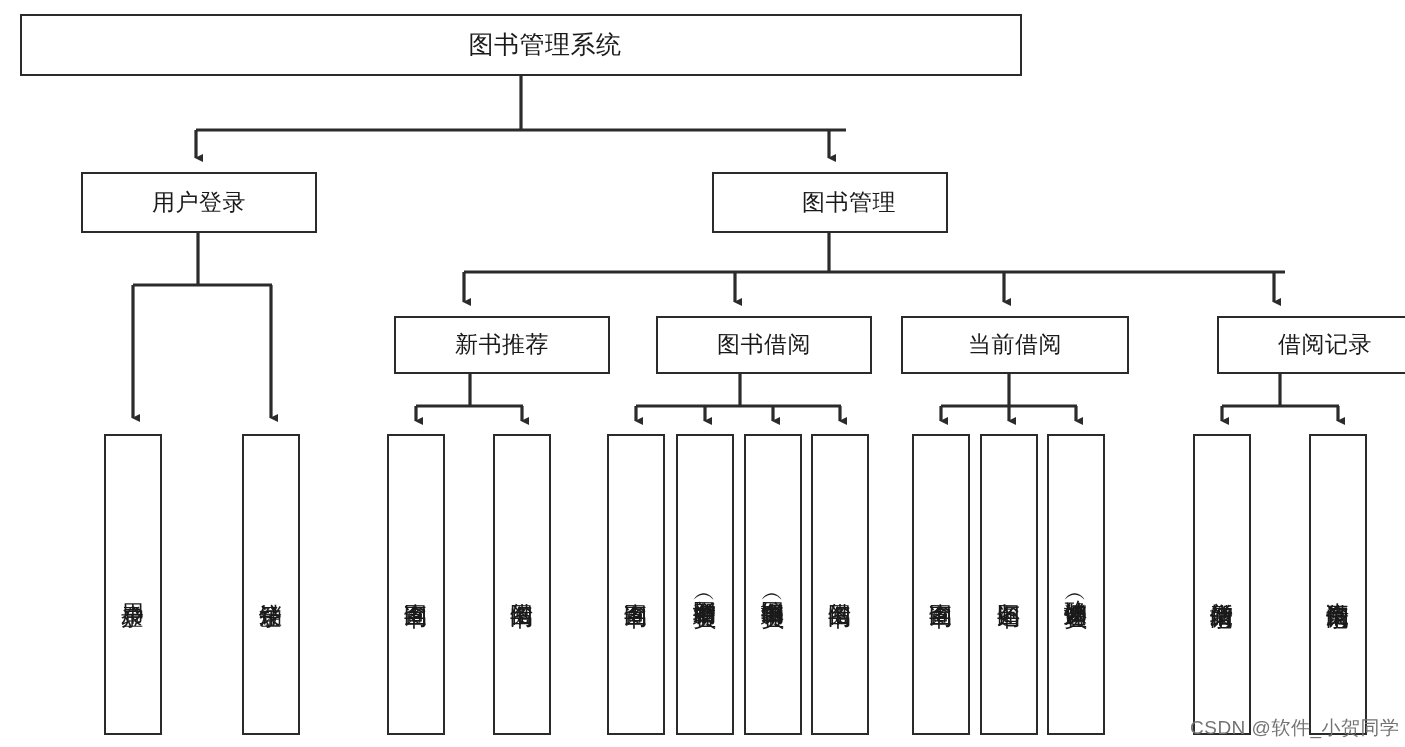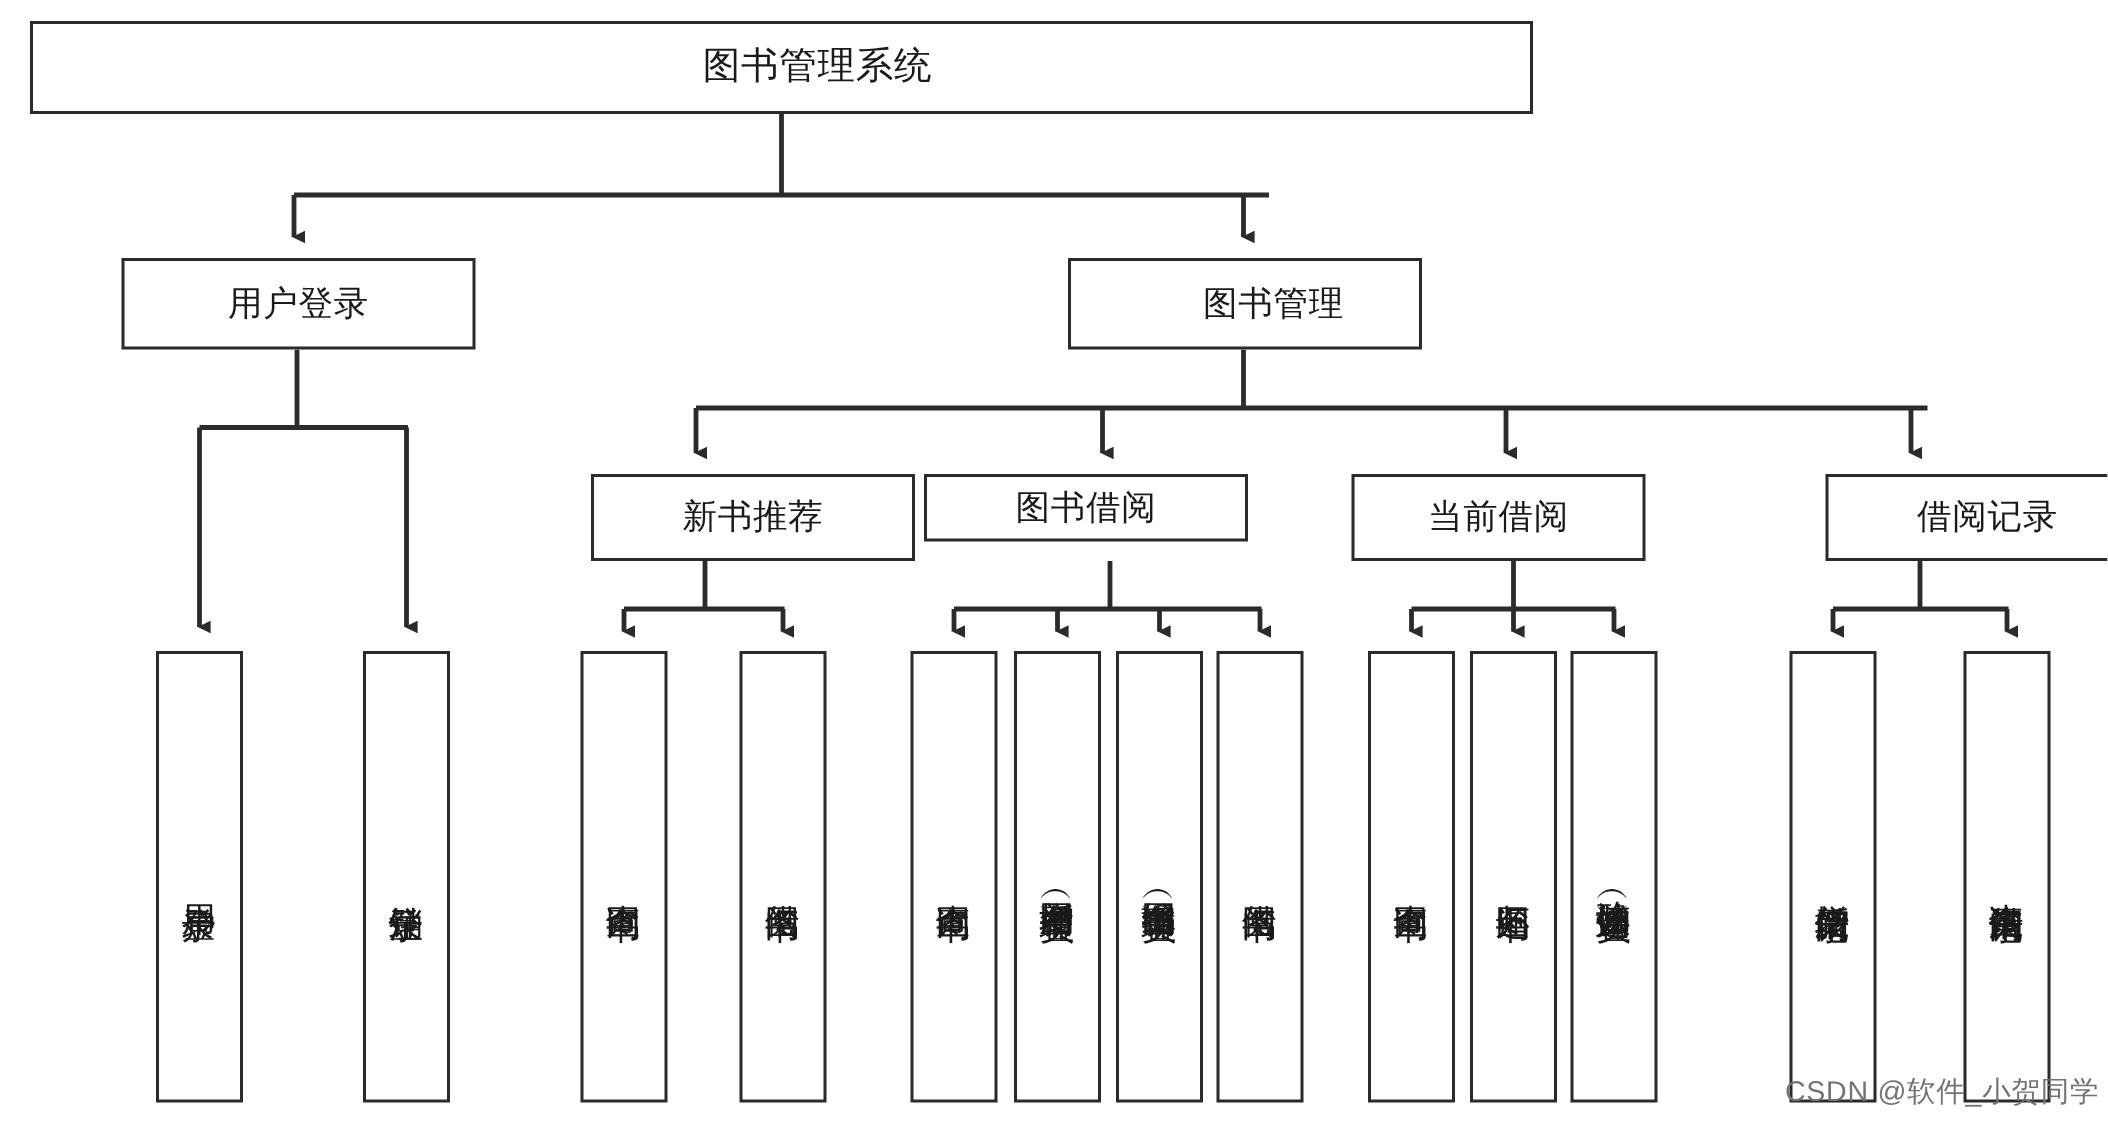--- a/index.html
+++ b/index.html
@@ -130,24 +130,24 @@
   <div class="node-box level-1" style="left:81px; top:172px; width:236px; height:61px;">
     <span class="node-label">用户登录</span>
   </div>
   <div class="node-box level-1" style="left:712px; top:172px; width:236px; height:61px;padding-left:38px;">
     <span class="node-label">图书管理</span>
   </div>
 
   <div class="node-box level-2" style="left:362px; top:316px; width:216px; height:58px;margin-left:32px;">
     <span class="node-label">新书推荐</span>
   </div>
-  <div class="node-box level-2" style="left:616px; top:316px; width:216px; height:45px;">
+  <div class="node-box level-2" style="left:656px; top:316px; width:216px; height:58px;">
     <span class="node-label">图书借阅</span>
   </div>
-  <div class="node-box level-2" style="left:901px; top:316px; width:196px; height:58px;">
+  <div class="node-box level-2" style="left:901px; top:316px; width:228px; height:58px;">
     <span class="node-label">当前借阅</span>
   </div>
   <div class="node-box level-2" style="left:1217px; top:316px; width:216px; height:58px;">
     <span class="node-label">借阅记录</span>
   </div>
 
   <div class="node-box leaf-box" style="left:104px; top:434px; width:58px; height:301px;">
     <span class="node-label">用户登录</span>
   </div>
   <div class="node-box leaf-box" style="left:242px; top:434px; width:58px; height:301px;">

